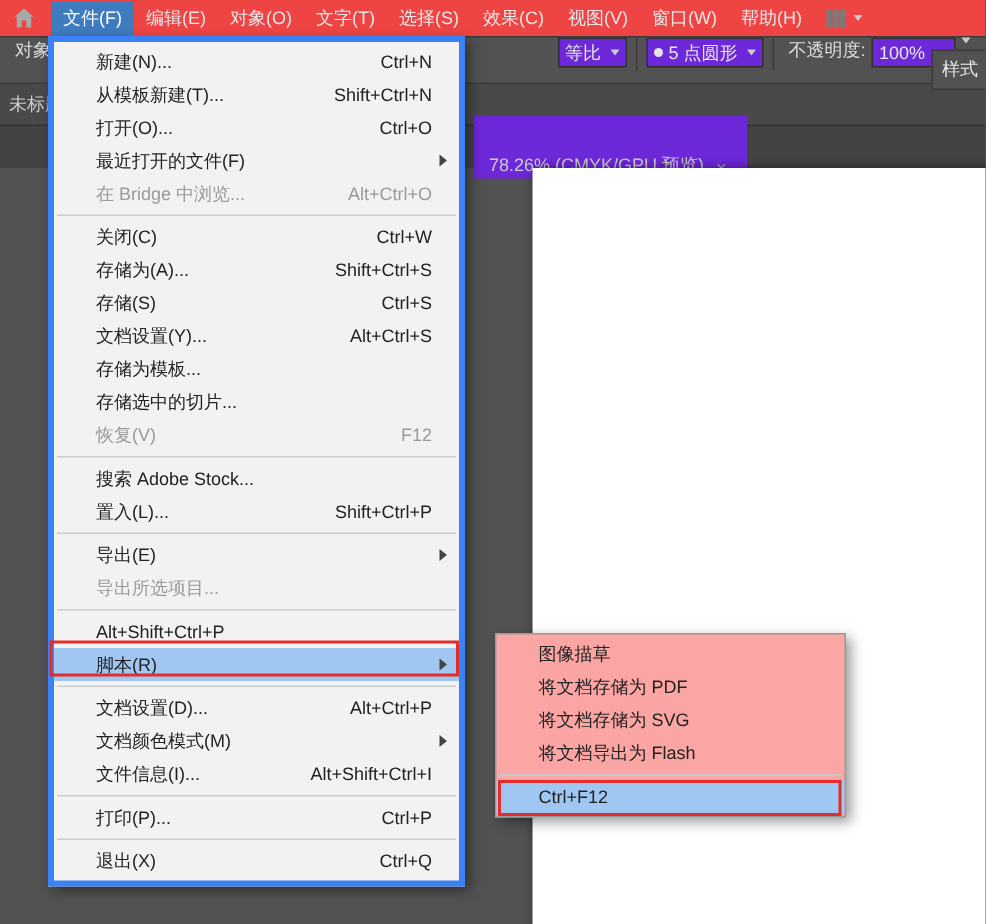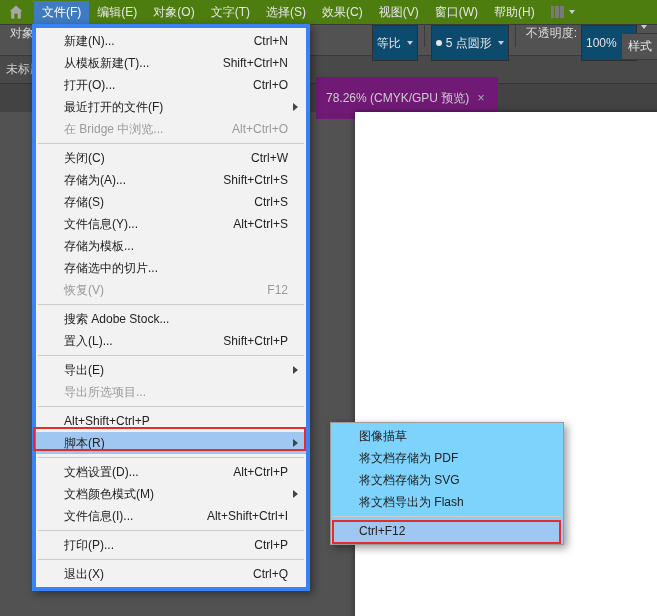--- a/index.html
+++ b/index.html
@@ -1,44 +1,44 @@
 <!DOCTYPE html>
 <html><head>
 <meta charset="utf-8">
 <style>
 *{margin:0;padding:0;box-sizing:border-box;font-family:"Microsoft YaHei",sans-serif;font-size:12px}
 body{background:#525252;width:657px;height:616px;overflow:hidden;position:relative}
-.menubar{height:24px;background:#4d7c0f;display:flex;align-items:center;padding-left:8px;color:#e6e6e6}
+.menubar{height:24px;background:#ef4444;display:flex;align-items:center;padding-left:8px;color:#e6e6e6}
 .home-icon{width:16px;height:16px;background:#a8a8a8;clip-path:polygon(50% 10%,90% 45%,80% 45%,80% 90%,60% 90%,60% 60%,40% 60%,40% 90%,20% 90%,20% 45%,10% 45%);margin-right:10px}
 .menubar-item{padding:3px 8px;cursor:default;color:#e6e6e6}
 .menubar-item.active{background:#3f7bbf;color:#fff}
 .arrange-icon{width:24px;height:16px;margin-left:8px;display:flex;gap:1px;align-items:center}
 .arrange-icon span{width:6px;height:12px;background:#7a7a7a;display:inline-block}
 .dd-arrow{width:0;height:0;border-left:3px solid transparent;border-right:3px solid transparent;border-top:4px solid #ccc;margin-left:4px}
 .toolbar{height:32px;background:#525252;border-top:1px solid #3a3a3a;border-bottom:1px solid #3a3a3a;display:flex;align-items:flex-start;padding:0 6px;color:#ddd}
 .toolbar-label{margin:0 4px}
 .icon-row{height:28px;background:#494949;border-bottom:1px solid #333;display:flex;align-items:center;padding-left:6px;gap:6px}
 .tabbar{height:28px;background:#434343;display:flex;align-items:center;padding-left:6px}
-.doc-tab{height:42px;background:#701a75;color:#ccc;display:flex;align-items:center;padding:0 14px 0 10px}
+.doc-tab{height:42px;background:#6d28d9;color:#ccc;display:flex;align-items:flex-end;padding:0 14px 0 10px}
 .tab-close{margin-left:8px;color:#aaa}
 .canvas-area{position:absolute;left:355px;top:112px;width:310px;height:510px;background:#fff;box-shadow:0 0 6px rgba(0,0,0,.5)}
 .dropdown{position:absolute;left:32px;top:24px;width:278px;background:#f2f2f2;border:4px solid #3b82f6;box-shadow:3px 3px 8px rgba(0,0,0,.4);padding:2px 0}
 .dd-item{height:22px;display:flex;align-items:center;padding:0 18px 0 28px;color:#222;position:relative;white-space:nowrap}
 .dd-item.disabled{color:#9a9a9a}
 .dd-item.hover{background:#9fc7f1}
 .dd-label{flex:1}
 .dd-short{color:#222}
 .dd-item.disabled .dd-short{color:#9a9a9a}
 .dd-sep{height:1px;background:#ccc;margin:3px 2px}
 .dd-sub-arrow{position:absolute;right:8px;width:0;height:0;border-top:4px solid transparent;border-bottom:4px solid transparent;border-left:5px solid #444}
 .red-box{position:absolute;border:2px solid #e52c2c;pointer-events:none}
-.submenu{position:absolute;left:330px;top:422px;width:234px;background:#7dd3fc;border:1px solid #999;box-shadow:3px 3px 8px rgba(0,0,0,.4);padding:2px 0}
+.submenu{position:absolute;left:330px;top:422px;width:234px;background:#fca5a5;border:1px solid #999;box-shadow:3px 3px 8px rgba(0,0,0,.4);padding:2px 0}
 .styles-btn{position:absolute;right:-2px;top:33px;color:#e6e6e6;background:#525252;padding:4px 6px;border:1px solid #3a3a3a}
 .toolbar .sep{width:1px;height:22px;background:#3a3a3a;margin:0 6px}
-.combo{height:36px;background:#0c4a6e;border:1px solid #2f2f2f;display:flex;align-items:center;padding:0 4px;color:#e6e6e6}
+.combo{height:20px;background:#6d28d9;border:1px solid #2f2f2f;display:flex;align-items:center;padding:0 4px;color:#e6e6e6}
 .combo .dd-arrow{margin-left:6px}
 .bullet{width:6px;height:6px;background:#e6e6e6;border-radius:50%;margin-right:4px}
 </style>
 </head>
 <body>
 
 <div class="menubar">
   <div class="home-icon"></div>
   <div id="menubar-items" style="display: flex;">
       <div class="menubar-item active">文件(F)</div>
@@ -123,21 +123,21 @@
     </div>
     <div class="dd-item">
       <span class="dd-label">存储为(A)...</span>
       <span class="dd-short">Shift+Ctrl+S</span>
     </div>
     <div class="dd-item">
       <span class="dd-label">存储(S)</span>
       <span class="dd-short">Ctrl+S</span>
     </div>
     <div class="dd-item">
-      <span class="dd-label">文件信息(Y)...</span>
+      <span class="dd-label">文档设置(Y)...</span>
       <span class="dd-short">Alt+Ctrl+S</span>
     </div>
     <div class="dd-item">
       <span class="dd-label">存储为模板...</span>
     </div>
     <div class="dd-item">
       <span class="dd-label">存储选中的切片...</span>
     </div>
     <div class="dd-item disabled">
       <span class="dd-label">恢复(V)</span>

